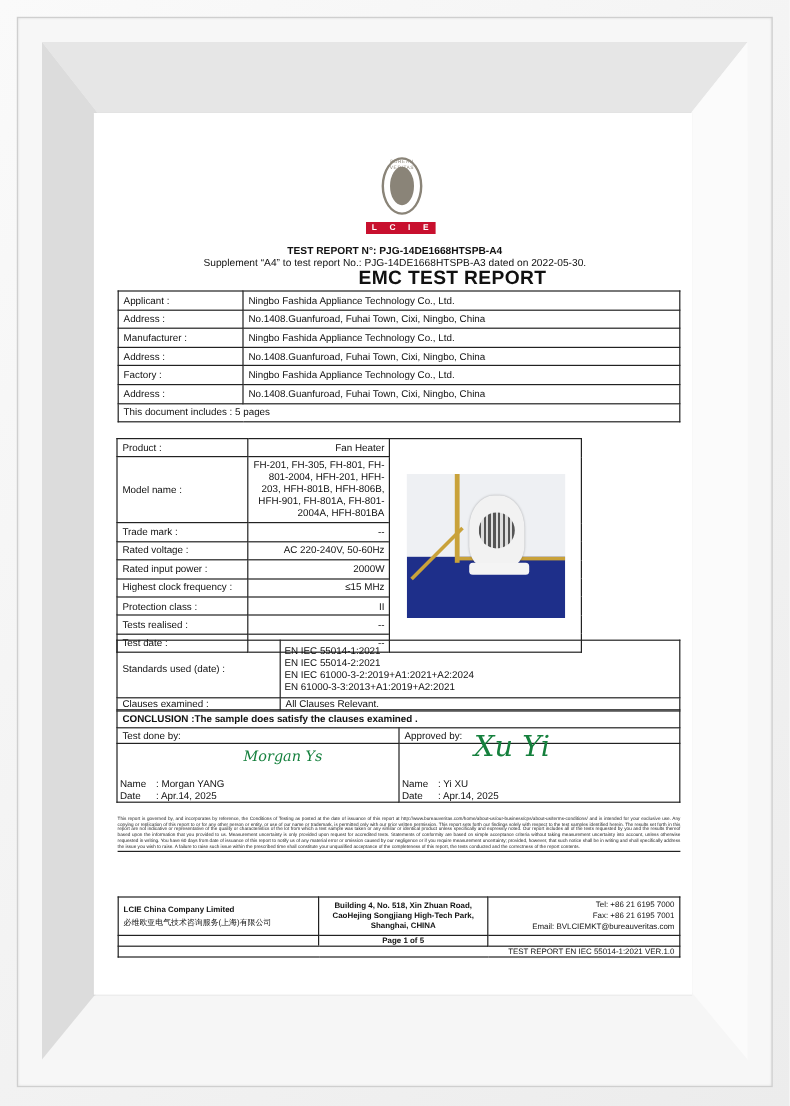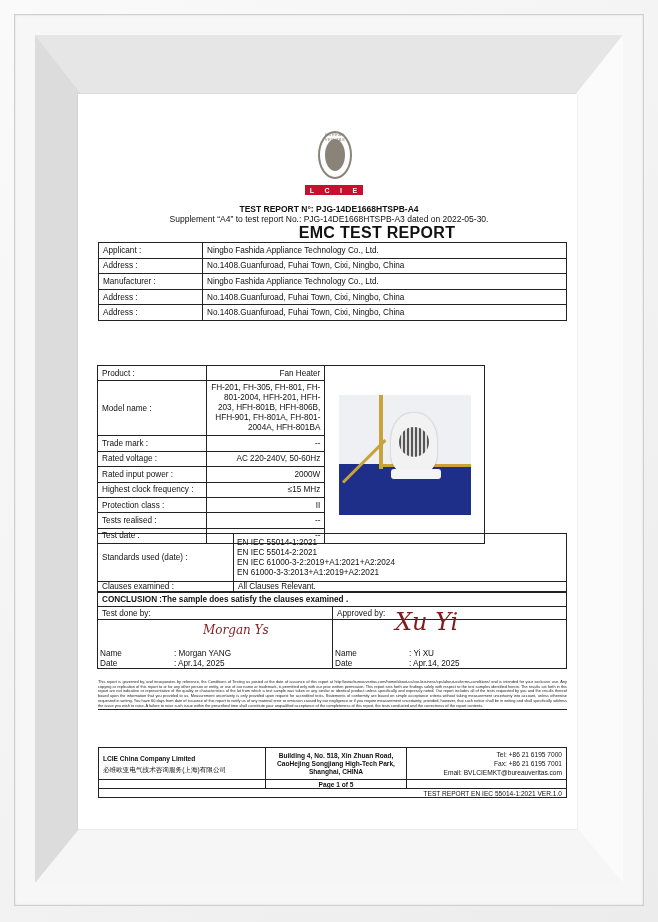--- a/index.html
+++ b/index.html
@@ -53,24 +53,24 @@
   .tbl-std td { font-size:8.2px; }
   .tbl-std td.lbl { width:127px; height:47px; }
   .tbl-std td.stdval { line-height:10px; padding:2px 3px; }
   .tbl-std td.cl { height:9px; line-height:9px;margin-top:36px; }
 
   .tbl-sign { left:97px; top:592px; width:470px;padding-left:12px; }
   .tbl-sign td { font-size:8.2px; }
   .concl { font-weight:bold; height:13px; }
   .sig-cell { height:48px; vertical-align:bottom; position:relative; padding:0 4px 0 2px; line-height:9.5px; }
   .sig-hdr { height:12px;margin-top:12px; }
-  .sig-script { position:absolute; font-family:"DejaVu Serif", serif; font-style:italic; color:#7f1d1d; }
+  .sig-script { position:absolute; font-family:"DejaVu Serif", serif; font-style:italic; color:#15803d; }
   .sig1 { left:105px; top:6px; font-size:12px; }
   .sig2 { left:62px; top:-2px; font-size:24px; }
-  .namerow { display:flex;gap:44px; }
+  .namerow { display:flex; }
   .namerow .k { width:30px; }
 
   .disclaimer { position:absolute; left:98px; top:680px; width:469px; font-size:3.9px; line-height:4.7px; color:#222; text-align:justify; border-bottom:1px solid #222; padding-bottom:1px; }
 
   .tbl-footer { left:98px; top:747px; width:469px; }
   .tbl-footer td { font-size:6.6px; }
   .f-co { width:158px; height:31px; line-height:11px; }
   .f-co .n { font-weight:bold; }
   .f-addr { width:132px; text-align:center; font-weight:bold; line-height:8px; }
   .f-contact { text-align:right; line-height:9px; }
@@ -122,22 +122,29 @@
       </tr>
   <tr>
         <td class="lbl">Manufacturer :</td>
         <td>Ningbo Fashida Appliance Technology Co., Ltd.</td>
       </tr>
   <tr>
         <td class="lbl">Address :</td>
         <td>No.1408.Guanfuroad, Fuhai Town, Cixi, Ningbo, China</td>
       </tr>
   <tr>
+        <td class="lbl">Factory :</td>
+        <td>Ningbo Fashida Appliance Technology Co., Ltd.</td>
+      </tr>
+  <tr>
         <td class="lbl">Address :</td>
         <td>No.1408.Guanfuroad, Fuhai Town, Cixi, Ningbo, China</td>
+      </tr>
+  <tr>
+        <td colspan="2">This document includes : 5 pages</td>
       </tr>
 </tbody>
   </table>
 
 <table class="tbl-product">
   <tbody>
       <tr>
     <td class="lbl">Product :</td>
     <td class="val">Fan Heater</td>
     <td class="imgcell" rowspan="9">

